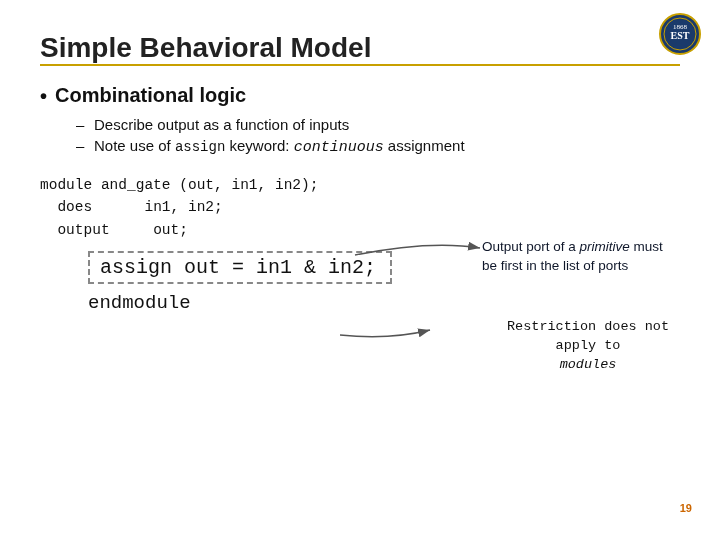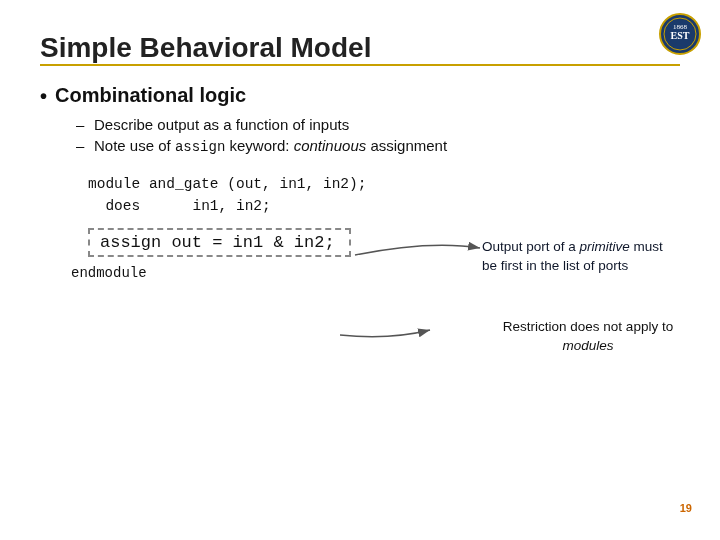--- a/index.html
+++ b/index.html
@@ -80,53 +80,52 @@
       min-width: 12px;
     }
 
     .code-mono {
       font-family: 'Courier New', Courier, monospace;
       font-size: 14px;
     }
 
     .keyword-italic {
       font-style: italic;
-      font-family: Liberation Sans, sans-serif;
+      font-family: Liberation Mono, monospace;
     }
 
     .code-block {
-      margin-left: 48px;
       margin-top: 10px;
       position: relative;
     }
 
     .code-line {
       font-family: 'Courier New', Courier, monospace;
       font-size: 14.5px;
       color: #111;
       line-height: 1.55;
       white-space: pre;
     }
 
     .assign-box {
       border: 2px dashed #888;
       display: inline-block;
       padding: 3px 14px 3px 10px;
       margin-top: 10px;
       margin-left: 48px;
       font-family: 'Courier New', Courier, monospace;
-      font-size: 17px;
+      font-size: 20px;
       color: #111;
     }
 
     .endmodule-line {
       font-family: 'Courier New', Courier, monospace;
-      font-size: 14px;
-      color: #111;
-      margin-left: 31px;
+      font-size: 19px;
+      color: #111;
+      margin-left: 48px;
       margin-top: 8px;
     }
 
     .annotation-right-1 {
       position: absolute;
       right: 38px;
       top: 238px;
       width: 200px;
       font-size: 13.5px;
       color: #0f172a;
@@ -136,20 +135,21 @@
 
     .annotation-right-2 {
       position: absolute;
       right: 32px;
       top: 318px;
       width: 200px;
       font-size: 13.5px;
       color: #111;
       line-height: 1.4;
       text-align: center;
+      font-family: Liberation Mono, monospace;
     }
 
     .annotation-italic {
       font-style: italic;
     }
 
     .when-evaluated {
       position: absolute;
       bottom: 58px;
       left: 50%;
@@ -212,20 +212,21 @@
     <div class="sub-bullet">
       <span class="sub-bullet-dash">–</span>
       <span>Note use of <span class="code-mono">assign</span> keyword: <span class="keyword-italic">continuous</span> assignment</span>
     </div>
   </div>
 
   
   <div class="code-block">
     <div class="code-line">module and_gate (out, in1, in2);</div>
     <div class="code-line"><span>  does</span><span>      in1, in2;</span></div>
+    <div class="code-line"><span>  output</span><span>     out;</span></div>
   </div>
 
   
   <div class="assign-box">assign out = in1 &amp; in2;</div>
 
   
   <div class="endmodule-line">endmodule</div>
 
   
   <div class="annotation-right-1">

